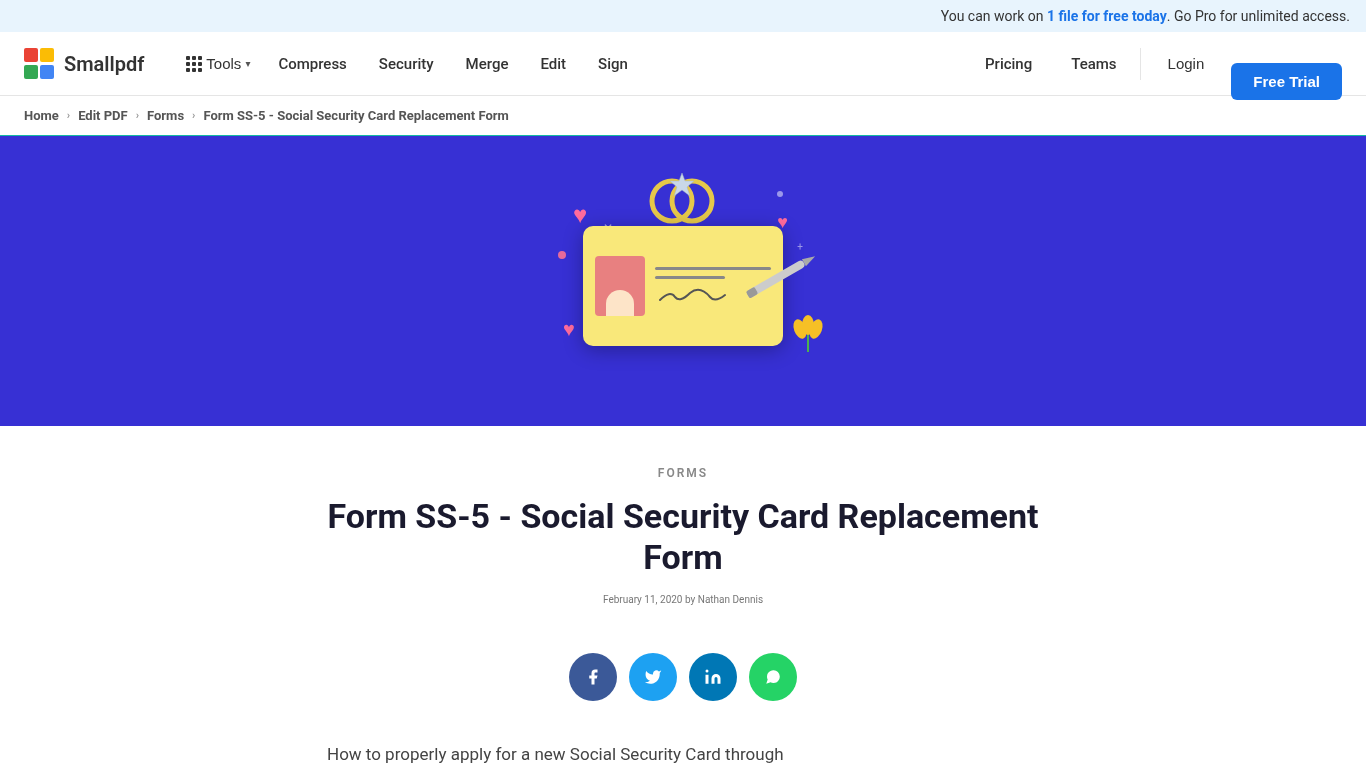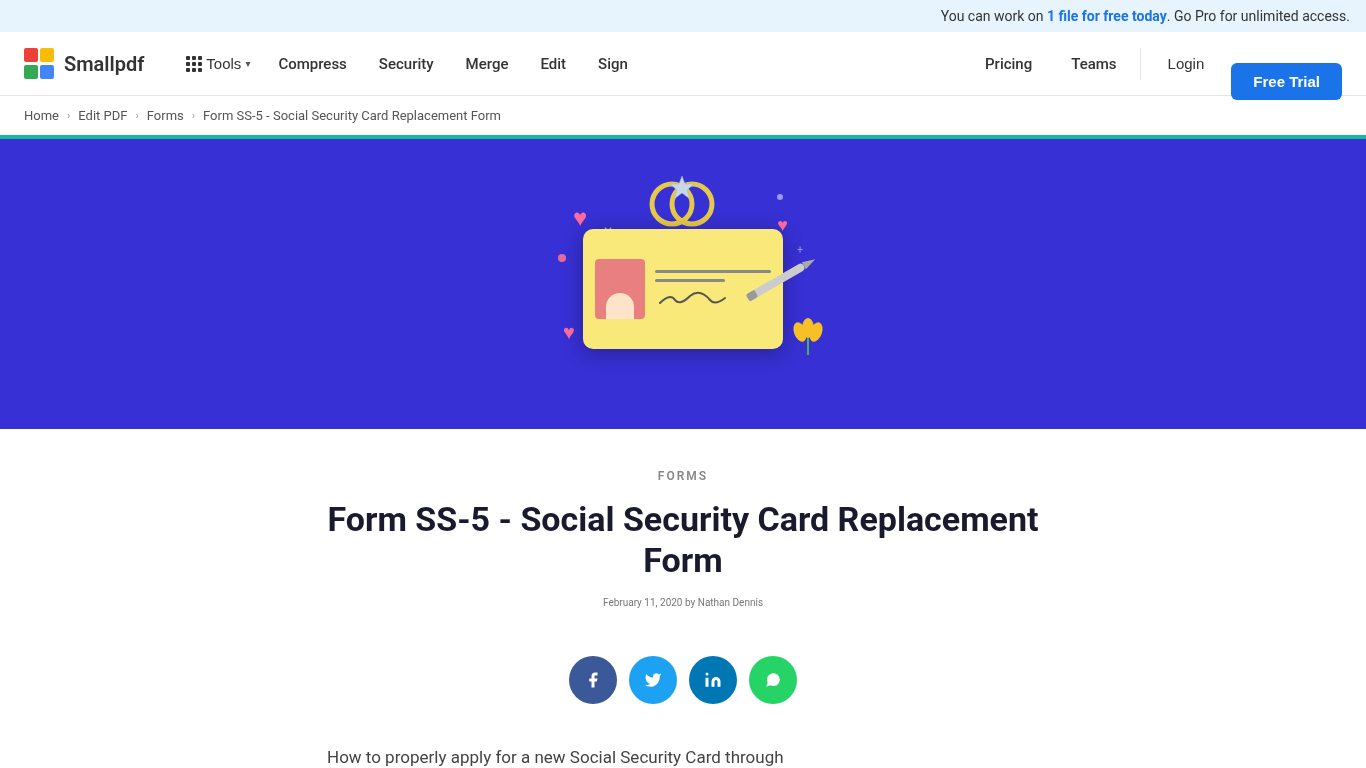--- a/index.html
+++ b/index.html
@@ -129,22 +129,23 @@
       margin-top: 36px;
     }
 
     
     .breadcrumb {
       display: flex;
       align-items: center;
       padding: 12px 24px;
       font-size: 13px;
       color: #555;
-      border-bottom: 4px solid #14b8a6;
+      border-bottom: 1px solid #14b8a6;
       background: #fff;
+      font-weight: bold;
     }
     .breadcrumb a { color: #555; text-decoration: none; }
     .breadcrumb-sep { margin: 0 8px; color: #999; font-size: 11px; }
 
     
     .hero {
       background: #3730d4;
       width: 100%;
       height: 290px;
       display: flex;

